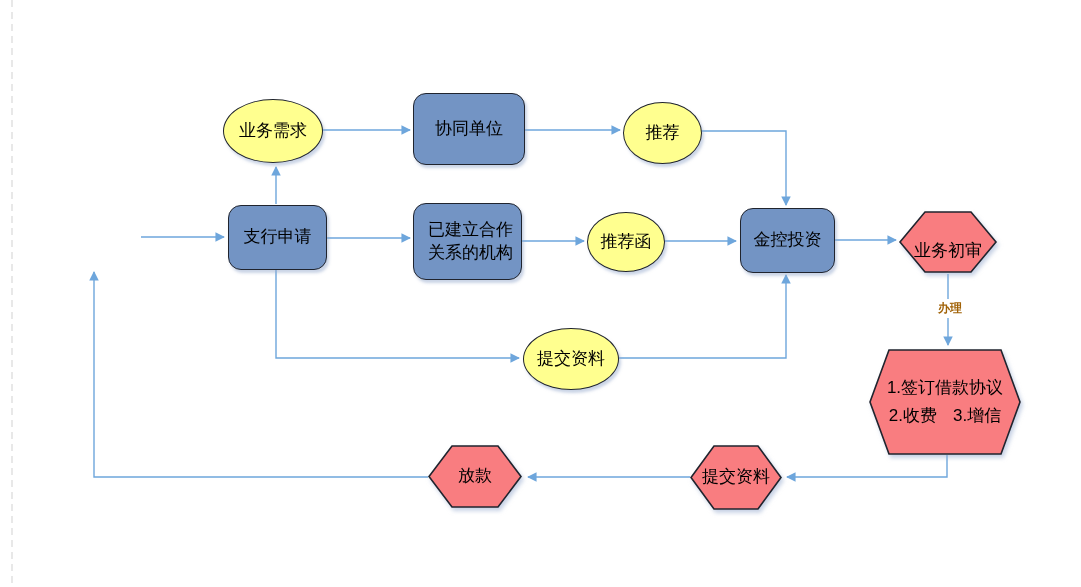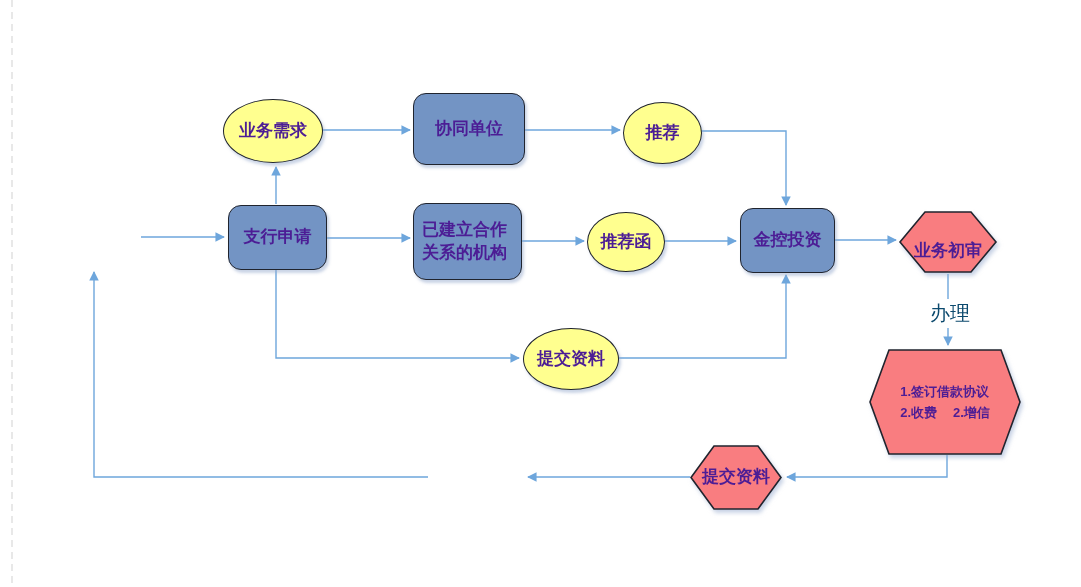--- a/index.html
+++ b/index.html
@@ -3,34 +3,34 @@
 <meta charset="utf-8">
 <style>
   html,body{margin:0;padding:0;background:#fff;}
   body{font-family:"Liberation Sans","DejaVu Sans",sans-serif;}
   #canvas{position:relative;width:1081px;height:587px;background:#fff;overflow:hidden;}
   svg.wires{position:absolute;left:0;top:0;width:1081px;height:587px;}
   .edge{stroke:var(--connector_blue);stroke-width:1.4;fill:none;}
   .arrowhead{fill:var(--connector_blue);}
   .margin-guide{stroke:var(--margin_guide_gray);stroke-width:1.2;stroke-dasharray:7 5;fill:none;}
   .node{position:absolute;display:flex;align-items:center;justify-content:center;
-        color:#4c1d95;font-size:17px;text-align:left;line-height:1.35;font-weight:bold;}
+        color:#000000;font-size:17px;text-align:right;line-height:1.35;}
   .process{background:var(--blue_box_fill);border:1.5px solid var(--shape_border);
            border-radius:13px;box-shadow:2px 3px 3px rgba(150,170,205,.5);}
   .ellipse{background:var(--yellow_ellipse_fill);border:1.5px solid var(--shape_border);
            border-radius:50%;box-shadow:2px 3px 3px rgba(150,170,205,.5);}
   .hexwrap{background:transparent;}
   .hexwrap svg{position:absolute;left:0;top:0;overflow:visible;
                filter:drop-shadow(2px 3px 2px rgba(150,170,205,.55));}
   .hexwrap polygon{fill:var(--red_hexagon_fill);stroke:var(--shape_border);stroke-width:1.6;}
   .hex-label{position:relative;z-index:2;}
   .node-label{display:block;padding:0 4px;}
-  .edge-label{position:absolute;background:#fff;padding:1px 4px;font-size:20px;color:#0c4a6e;
-              z-index:3;text-align:center;}
-  .hex-multiline{position:relative;z-index:2;font-size:13px;line-height:1.62;}
+  .edge-label{position:absolute;background:#fff;padding:1px 4px;font-size:12px;color:#a16207;
+              z-index:3;text-align:center;font-weight:bold;}
+  .hex-multiline{position:relative;z-index:2;font-size:17px;line-height:1.62;}
   .hex-line2{display:flex;justify-content:center;gap:16px;}
 </style>
 </head>
 <body>
 
 <div id="canvas">
 
   <svg class="wires">
     <defs>
       <marker id="arr" viewBox="0 0 10 10" refX="9" refY="5" markerWidth="7.5" markerHeight="6.8" orient="auto-start-reverse">
@@ -96,28 +96,34 @@
   </div>
 
   <div class="node hexwrap" style="left:869px;top:349px;width:152px;height:106px">
     <svg width="152" height="106" viewBox="0 0 152 106">
       <polygon points="20,1 132,1 151,53 132,105 20,105 1,53"></polygon>
     </svg>
     <div class="hex-multiline">
       <div>1.签订借款协议</div>
       <div class="hex-line2">
         <span>2.收费</span>
-        <span>2.增信</span>
+        <span>3.增信</span>
       </div>
     </div>
   </div>
 
   <div class="node hexwrap" style="left:690px;top:445px;width:92px;height:65px">
     <svg width="92" height="65" viewBox="0 0 92 65">
       <polygon points="24,1 68,1 91,32.5 68,64 24,64 1,32.5"></polygon>
     </svg>
     <span class="hex-label">提交资料</span>
   </div>
 
+  <div class="node hexwrap" style="left:428px;top:445px;width:94px;height:63px">
+    <svg width="94" height="63" viewBox="0 0 94 63">
+      <polygon points="24,1 70,1 93,31.5 70,62 24,62 1,31.5"></polygon>
+    </svg>
+    <span class="hex-label">放款</span>
+  </div>
 
   <div class="edge-label" style="left:920px;top:299px;width:52px">办理</div>
 
 </div>
 
 </body></html>

